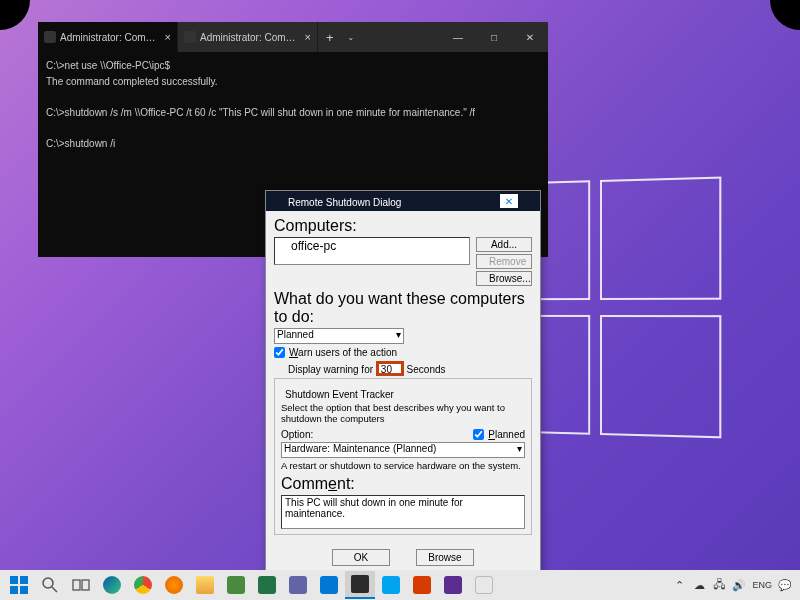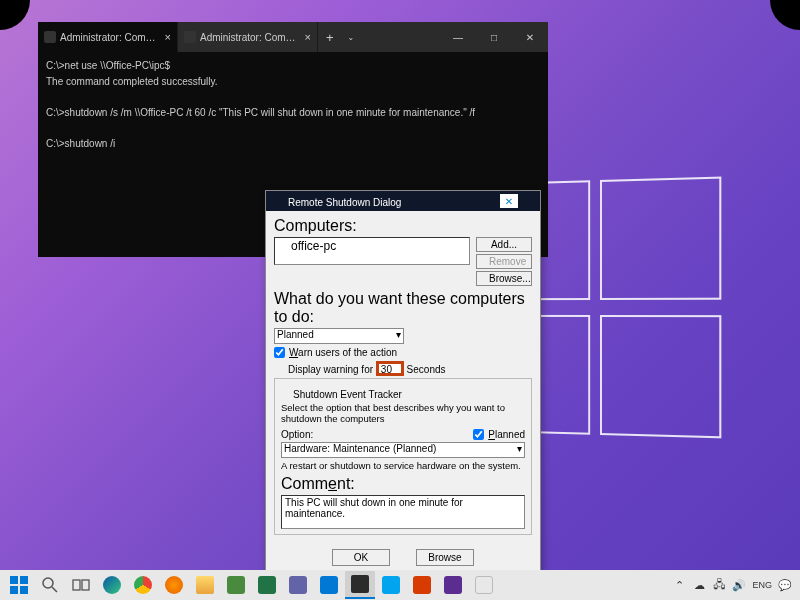--- a/index.html
+++ b/index.html
@@ -33,21 +33,21 @@
 .dlg-label{font-size:16px;margin-bottom:2px;display:block}
 .dlg-listbox{flex:1;height:28px;background:#fff;border:1px solid #888;border-style:inset;padding:1px 16px;font-size:12px}
 .dlg-btns{display:flex;flex-direction:column;gap:2px;width:56px}
 .dlg-btn{background:#f0f0f0;border:1px solid #888;padding:1px 12px;font-size:10px;cursor:pointer;text-align:center}
 .dlg-btn.disabled{color:#999}
 .dlg-select{width:130px;background:#fff;border:1px solid #888;font-size:10px;padding:0 2px;height:16px}
 .dlg-select.full{width:100%}
 .dlg-check{display:flex;align-items:center;gap:4px;font-size:10px;margin:3px 0}
 .dlg-check input{width:11px;height:11px}
 .dlg-num{width:28px;background:#fff;border:3px solid #c2410c;font-size:10px;text-align:left;padding:0 2px;height:15px;display:inline-block}
-.dlg-section{font-size:10px;margin:5px 12px 2px}
+.dlg-section{font-size:10px;margin:5px 4px 2px}
 .dlg-group{border:1px solid #bbb;padding:5px 6px;margin:2px 0}
 .dlg-desc{font-size:9.5px;margin:2px 0 4px;line-height:1.2}
 .dlg-textarea{width:100%;height:34px;background:#fff;border:1px solid #888;border-style:inset;font-size:10px;padding:1px 3px;resize:none;font-family:inherit}
 .dlg-footer{display:flex;justify-content:center;gap:26px;padding:6px}
 .dlg-footer .dlg-btn{width:58px;padding:2px}
 .underline{text-decoration:underline}
 .taskbar{position:absolute;bottom:0;left:0;right:0;height:30px;background:#e8e8e8;display:flex;align-items:center;padding:0 4px;gap:1px}
 .tb-icon{width:30px;height:28px;display:flex;align-items:center;justify-content:center;cursor:pointer}
 .tb-icon.active{background:#d0d0d0;border-bottom:2px solid #0078d4}
 .tb-icon svg,.tb-icon span{width:18px;height:18px}

